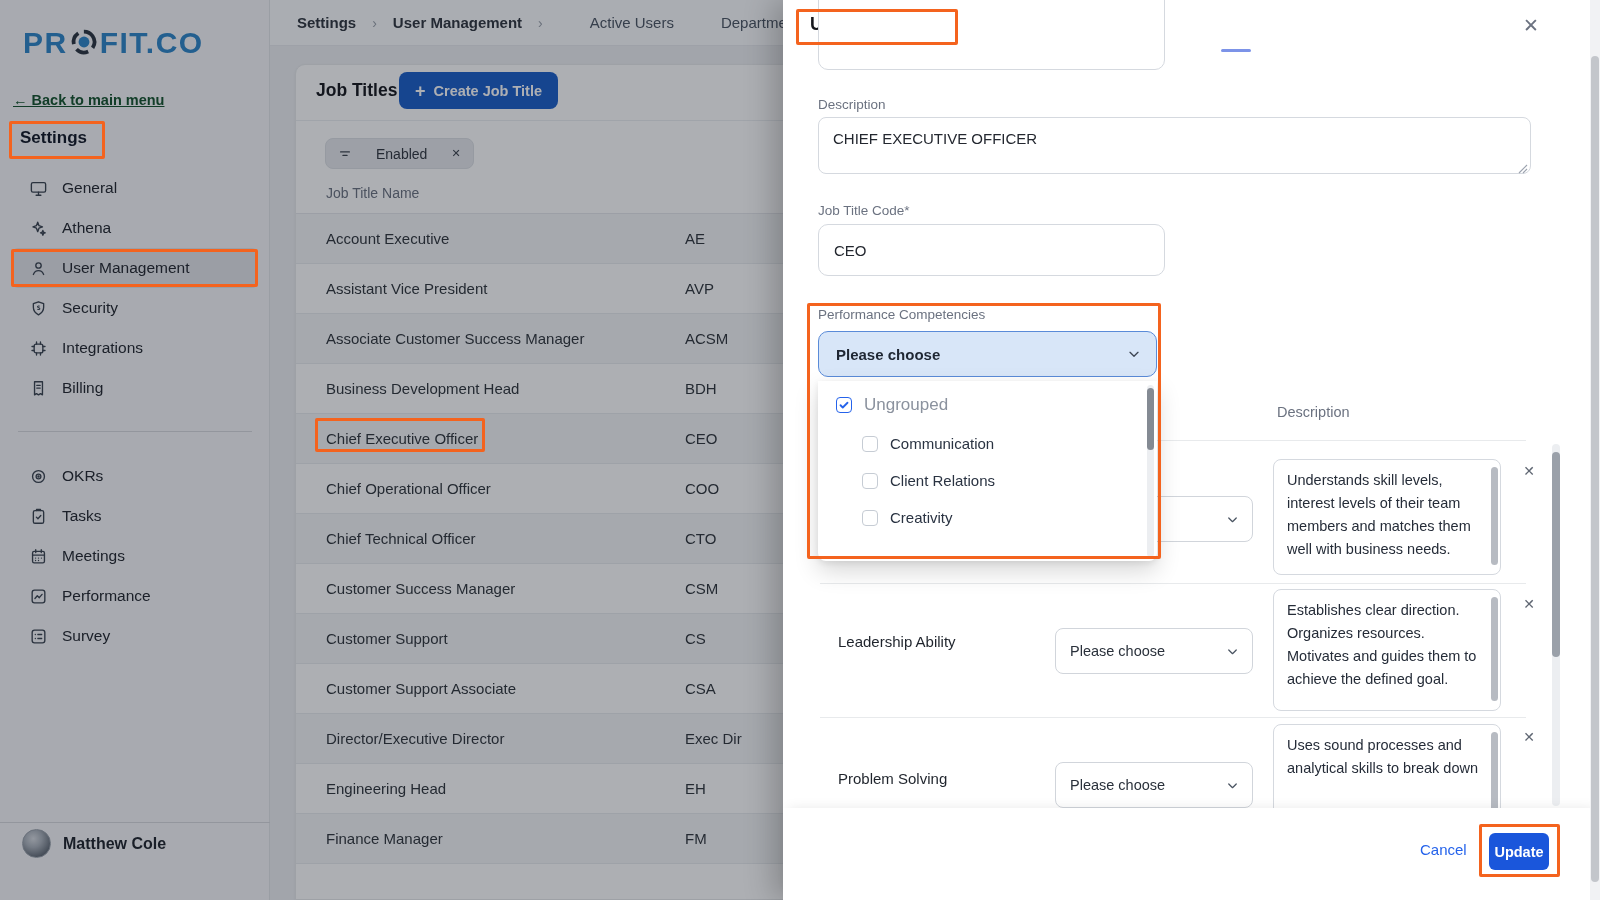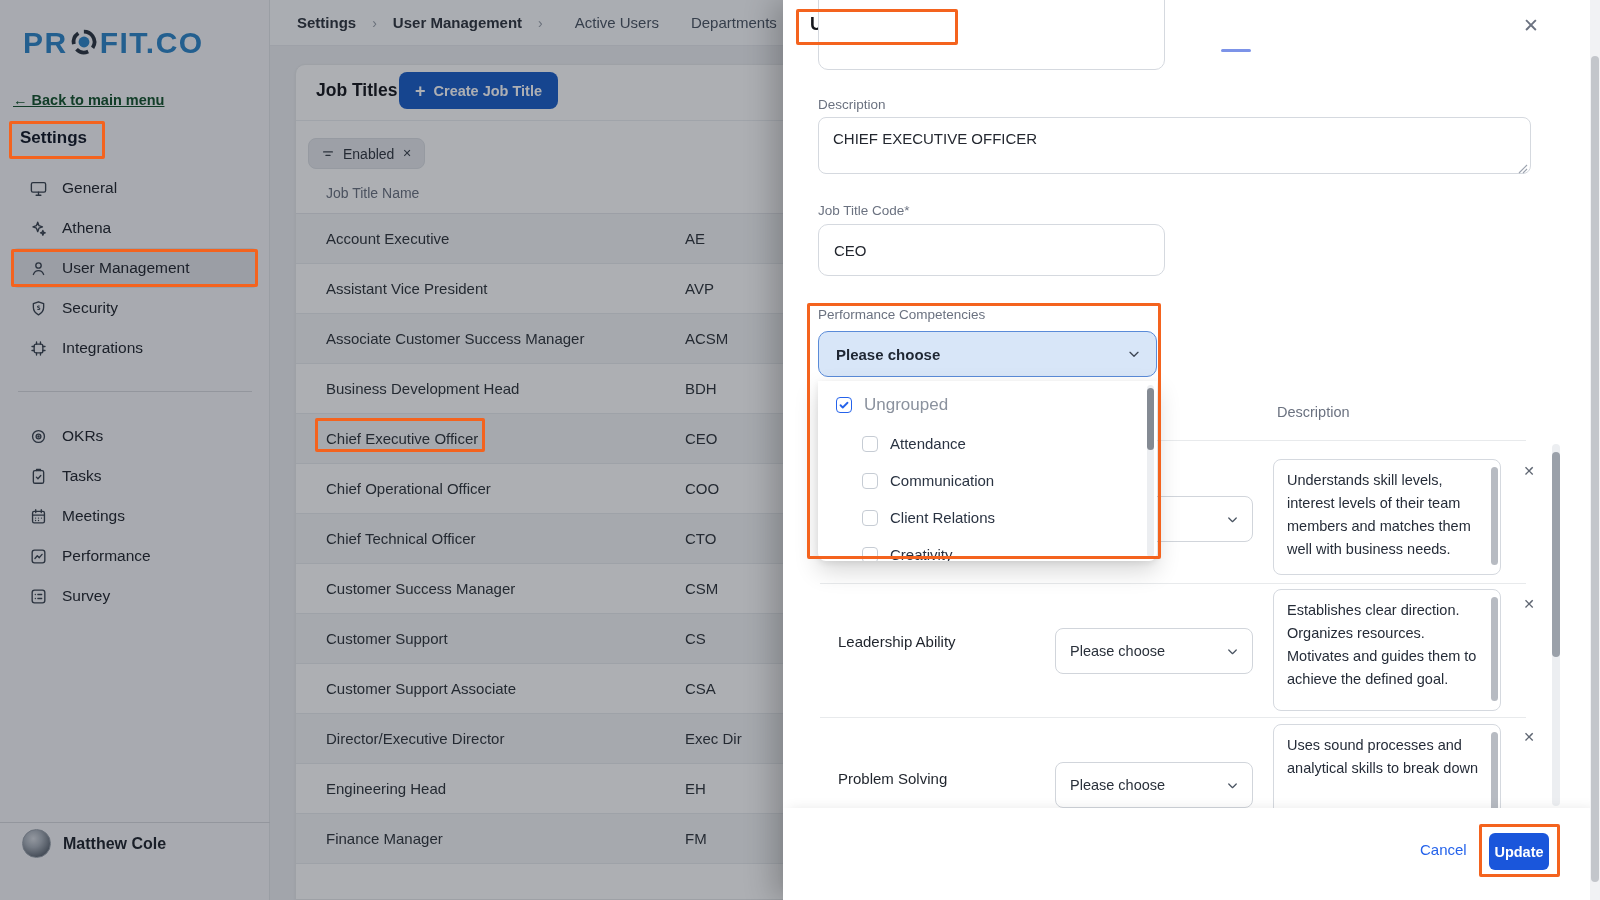--- a/index.html
+++ b/index.html
@@ -30,32 +30,32 @@
     background:radial-gradient(circle at 38% 32%, #d8dce2 0%, #aab1ba 35%, #525b66 85%, #343b44 100%);
     border:1px solid #9aa1ab; }
   .side-user-name { font-size:16px; font-weight:600; color:#1f242c; }
 
   
   .topbar { position:absolute; left:270px; top:0; width:1330px; height:46px; background:#fbfcfd;
     border-bottom:1px solid #e8eaee; display:flex; align-items:center; gap:16px; padding-left:27px;
     font-size:15px; z-index:5; }
   .crumb { color:#30363f; font-weight:600; cursor:pointer; }
   .crumb-sep { color:#9aa1ab; font-size:14px; }
-  .top-tab { color:#4b5563; margin-left:16px; cursor:pointer; white-space:nowrap; }
+  .top-tab { color:#4b5563; margin-left:31px; cursor:pointer; white-space:nowrap; }
 
   .card { position:absolute; left:295px; top:64px; width:1010px; height:836px; background:#ffffff;
     border:1px solid #e8eaec; border-radius:10px 10px 0 0; box-shadow:0 1px 3px rgba(0,0,0,.05); z-index:5; }
   .card-title { position:absolute; left:20px; top:15px; font-size:17.5px; font-weight:800; color:#16181d; }
   .create-btn { position:absolute; left:103px; top:7px; height:37px; padding:0 16px; border:none;
     border-radius:8px; background:#1b5fc9; color:#fff; font-size:14.5px; font-weight:700;
     display:flex; align-items:center; gap:8px; cursor:pointer; font-family:inherit; }
   .create-btn .plus { font-size:18px; font-weight:600; line-height:1; }
   .card-divider { position:absolute; left:0; top:55px; width:100%; height:1px; background:#eceef1; }
-  .chip { position:absolute; left:12px; top:73px; height:31px; background:#e7e9ed; border:1px solid #dcdfe4;
-    border-radius:8px; display:flex; align-items:center; gap:8px; padding:0 12px; font-size:14px; color:#30363f; }
+  .chip { position:absolute; left:29px; top:73px; height:31px; background:#e7e9ed; border:1px solid #dcdfe4;
+    border-radius:8px; display:flex; align-items:center; gap:24px; padding:0 12px; font-size:14px; color:#30363f; }
   .chip .chip-x { font-size:11px; color:#3c434d; cursor:pointer; font-weight:700; }
   .thead { position:absolute; left:0; top:120px; width:100%; height:28px; font-size:14px; color:#6b7280; }
   .thead .c1 { position:absolute; left:30px; }
   .thead .c2 { position:absolute; left:409px;margin-top:32px; }
   .thead-divider { position:absolute; left:0; top:148px; width:100%; height:1px; background:#e5e7eb; }
   .jrows { position:absolute; left:0; top:149px; width:100%; }
   .jrow { position:relative; height:50px; border-bottom:1px solid #e9ebee; font-size:15px; color:#30363c; cursor:pointer; }
   .jrow:nth-child(odd) { background:#f5f6f8; }
   .jrow .c1 { position:absolute; left:30px; top:16px; }
   .jrow .c2 { position:absolute; left:389px; top:16px; }
@@ -186,20 +186,29 @@
     </div>
     <div class="nav-item">
       <span class="nicon">
           <svg width="19" height="19" viewBox="0 0 24 24" fill="none" stroke="currentColor" stroke-width="1.7" stroke-linecap="round">
             <rect x="6.5" y="6.5" width="11" height="11" rx="2.5"></rect>
             <path d="M9.5 3.8v2.7M14.5 3.8v2.7M9.5 17.5v2.7M14.5 17.5v2.7M3.8 9.5h2.7M3.8 14.5h2.7M17.5 9.5h2.7M17.5 14.5h2.7"></path>
           </svg>
         </span>
       <span>Integrations</span>
     </div>
+    <div class="nav-item">
+      <span class="nicon">
+          <svg width="19" height="19" viewBox="0 0 24 24" fill="none" stroke="currentColor" stroke-width="1.7" stroke-linecap="round" stroke-linejoin="round">
+            <path d="M7 3.5h10V20l-2.5-1.6L12 20l-2.5-1.6L7 20z"></path>
+            <path d="M9.8 8h4.4M9.8 11.5h4.4"></path>
+          </svg>
+        </span>
+      <span>Billing</span>
+    </div>
 
     <div class="nav-divider"></div>
 
     <div class="nav-item">
       <span class="nicon">
           <svg width="19" height="19" viewBox="0 0 24 24" fill="none" stroke="currentColor" stroke-width="1.7">
             <circle cx="12" cy="12" r="7.5"></circle>
             <circle cx="12" cy="12" r="3"></circle>
             <circle cx="12" cy="12" r=".7" fill="currentColor"></circle>
           </svg>
@@ -416,24 +425,20 @@
     <div class="p-row group">
       <span class="cb checked">
           <svg width="12" height="12" viewBox="0 0 24 24">
             <path d="M5 12.5l4.5 4.5L19 7.5" stroke="#2563eb" stroke-width="3.6" fill="none" stroke-linecap="round" stroke-linejoin="round"></path>
           </svg>
         </span>
       <span class="group-label">Ungrouped</span>
     </div>
     <div class="p-row child">
       <span class="cb"></span>
-      <span class="child-label">Attendance</span>
-    </div>
-    <div class="p-row child">
-      <span class="cb"></span>
       <span class="child-label">Communication</span>
     </div>
     <div class="p-row child">
       <span class="cb"></span>
       <span class="child-label">Client Relations</span>
     </div>
     <div class="p-row child">
       <span class="cb"></span>
       <span class="child-label">Creativity</span>
     </div>

